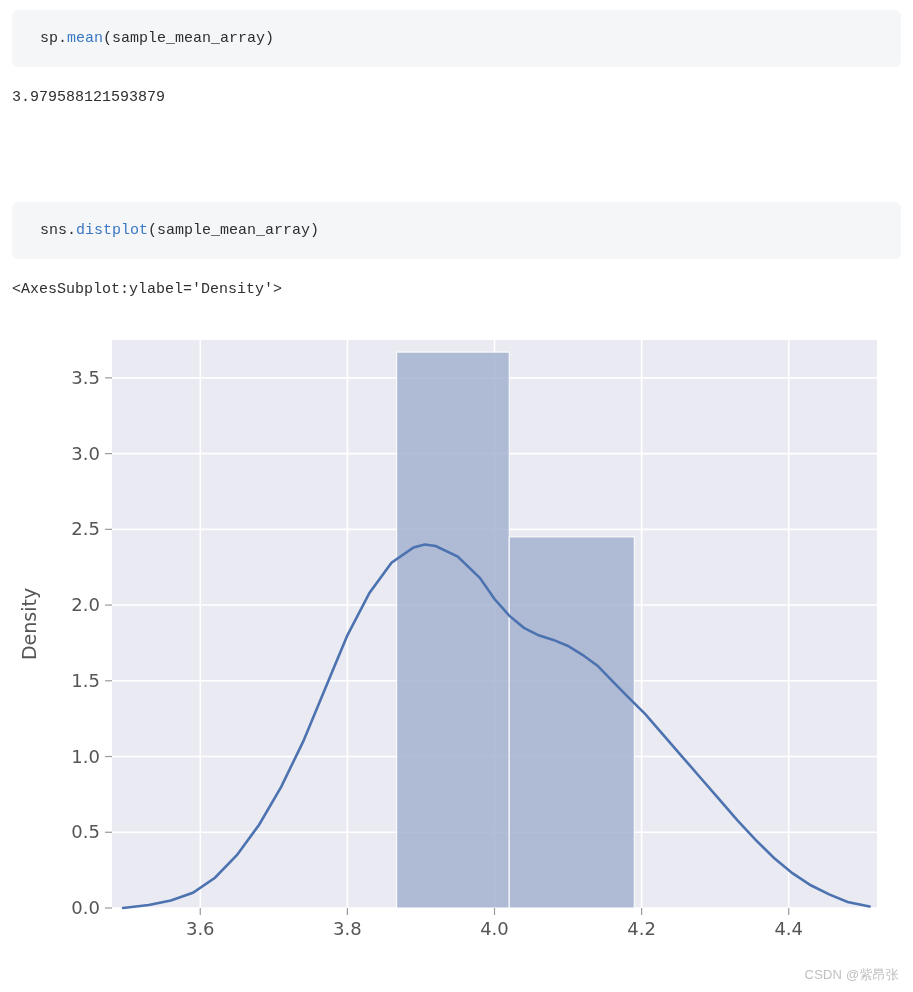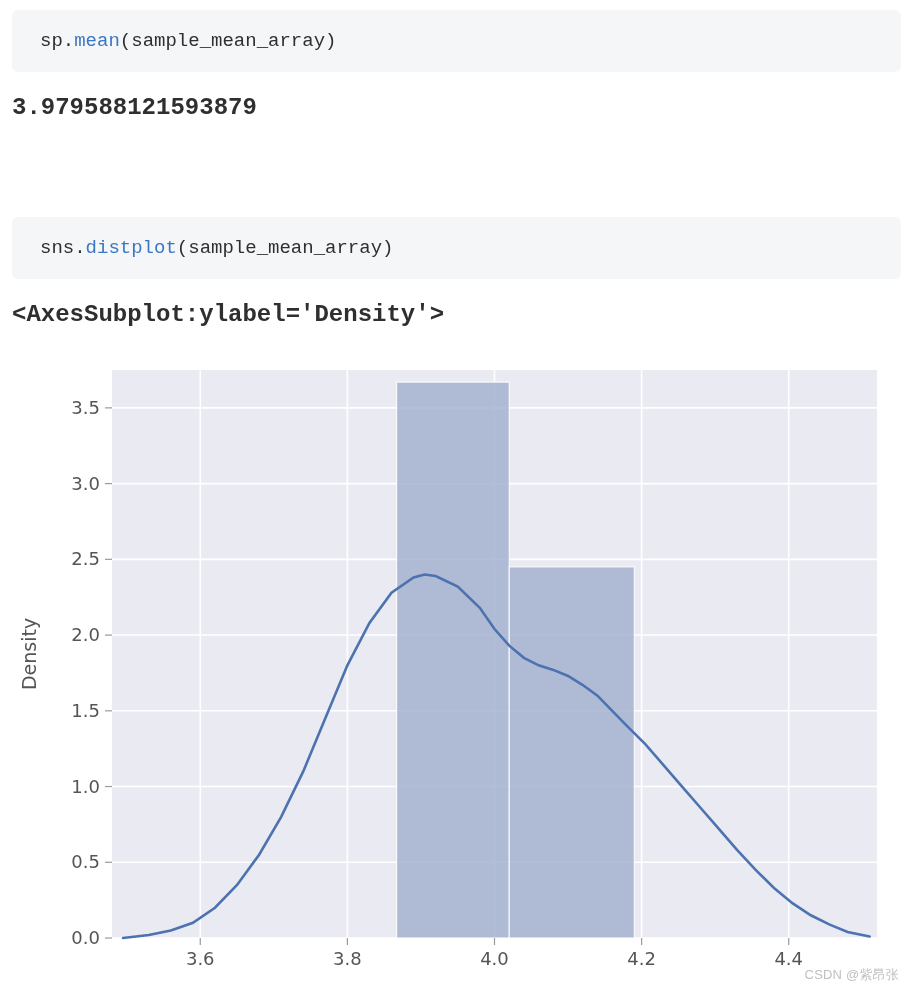--- a/index.html
+++ b/index.html
@@ -12,29 +12,28 @@
     height: 992px;
     overflow: hidden;
     position: relative;
   }
   .code-cell {
     background: #f5f6f8;
     border-radius: 6px;
     padding: 20px 28px;
     margin: 10px 12px 14px 12px;
     font-family: "SFMono-Regular", Consolas, "Liberation Mono", Menlo, monospace;
-    font-size: 19px;
+    font-size: 15px;
     color: #2f2f2f;
   }
   .output-text {
     margin: 22px 12px 30px 12px;
     font-family: "SFMono-Regular", Consolas, "Liberation Mono", Menlo, monospace;
-    font-size: 24px;
+    font-size: 15px;
     color: #2f2f2f;
-    font-weight: bold;
   }
   .func { color: #3a77c4; }
   .cell-spacer { height: 56px; }
   .chart-outer {
     margin: 6px 0 0 12px;
     position: relative;
   }
   .chart-svg { display: block; }
   .tick-text {
     font-family: "DejaVu Sans", Arial, sans-serif;

